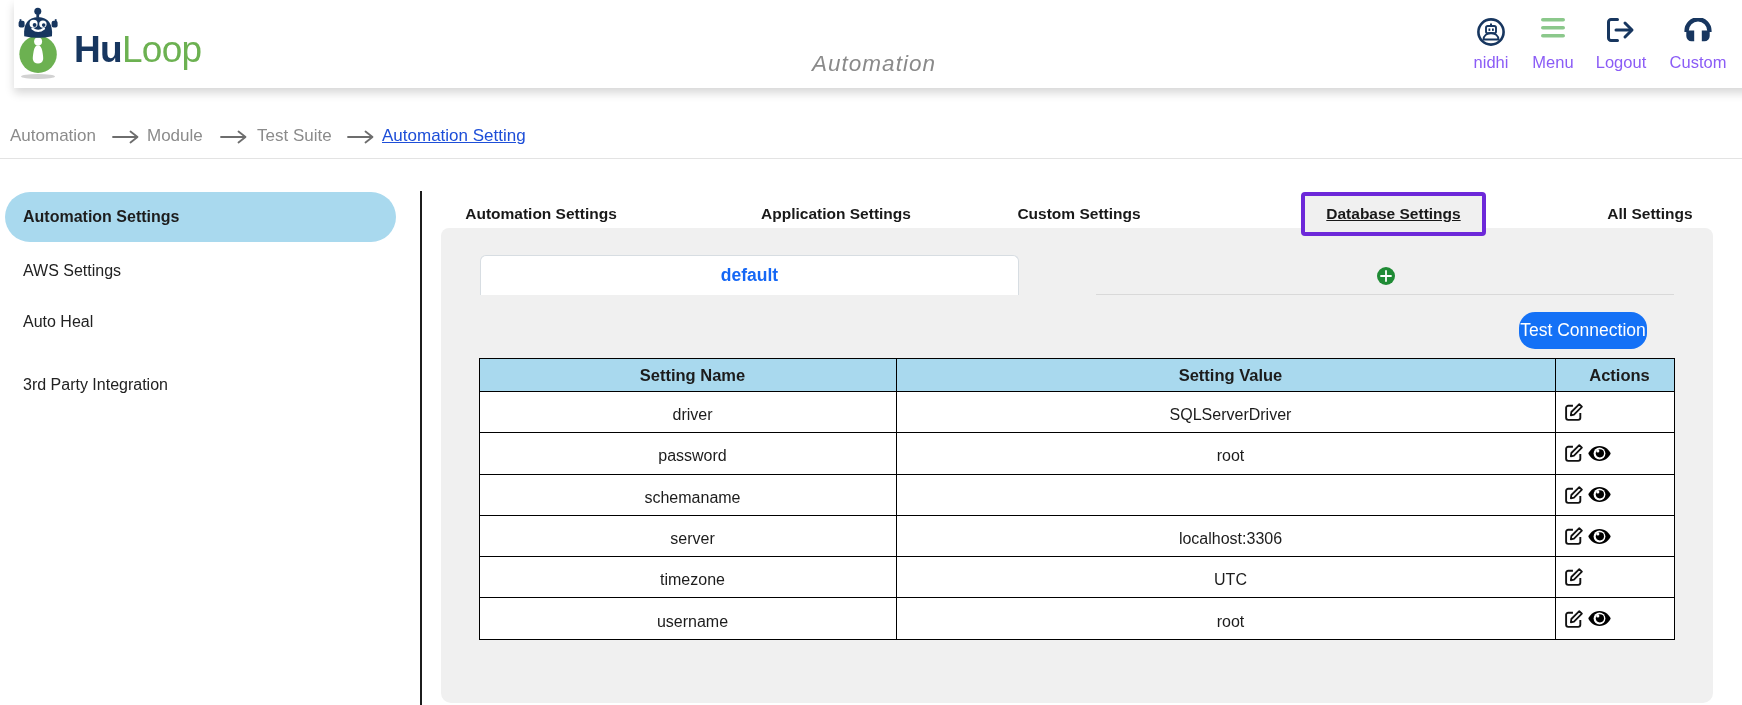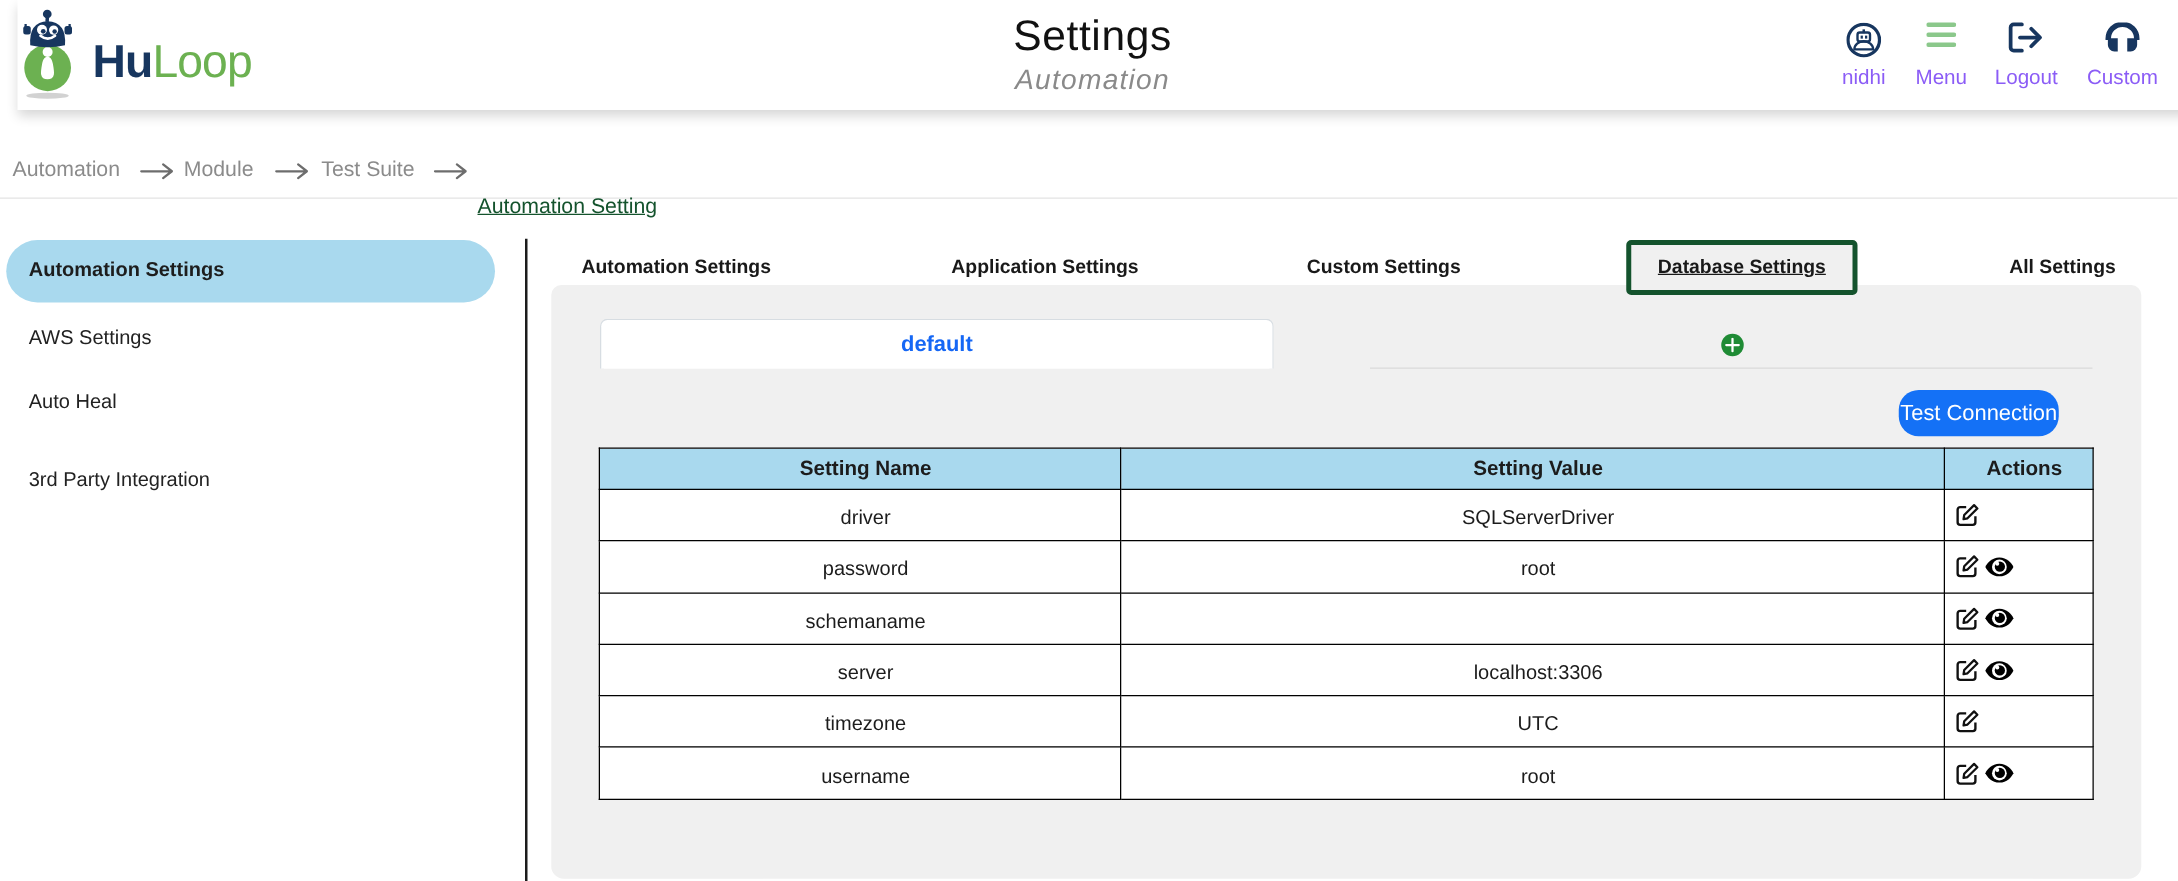--- a/index.html
+++ b/index.html
@@ -6,29 +6,29 @@
   html,body { width:1742px; height:705px; background:#fff; font-family:"Liberation Sans", sans-serif; overflow:hidden; }
   .abs { position:absolute; }
   
   #header { position:absolute; left:14px; top:0; width:1742px; height:88px; background:#fff; box-shadow:0 5px 9px rgba(0,0,0,0.16); z-index:5; }
   #title { position:absolute; left:860px; top:10px; transform:translateX(-50%); font-size:34px; color:#111; letter-spacing:0.5px; }
   #subtitle { position:absolute; left:860px; top:51px; transform:translateX(-50%); font-size:22.5px; font-style:italic; color:#8a8a8a; letter-spacing:1px; }
   .hlabel { position:absolute; font-size:16.5px; color:#8b5cf6; top:53px; white-space:nowrap; transform:translateX(-50%); }
   
   #crumbbar { position:absolute; left:0; top:88px; width:1742px; height:71px; background:#fff; border-bottom:1px solid #e3e3e3; }
   .crumb { position:absolute; top:126px; font-size:17px; color:#8b8b8b; white-space:nowrap; }
-  .crumb.last { color:#14532d; text-decoration:underline;margin-top:29px; }
+  .crumb.last { color:#1d4ed8; text-decoration:underline; }
   .carrow { position:absolute; top:130px; }
   
   #pill { position:absolute; left:5px; top:192px; width:391px; height:50px; border-radius:25px; background:#a9d9ee; display:flex; align-items:center; padding-left:18px; font-size:16px; font-weight:bold; color:#1d1d1d; }
   .sideitem { position:absolute; left:23px; font-size:16px; color:#222; }
   #divider { position:absolute; left:420px; top:191px; width:2px; height:514px; background:#1c1c1c; }
   
   .tab { position:absolute; top:205px; transform:translateX(-50%); font-size:15.5px; font-weight:bold; color:#191919; white-space:nowrap; }
-  #redbox { position:absolute; left:1301px; top:192px; width:185px; height:44px; background:#f0f0f0; border:4px solid #14532d; border-radius:4px; display:flex; align-items:center; justify-content:center; z-index:3; }
+  #redbox { position:absolute; left:1301px; top:192px; width:185px; height:44px; background:#f0f0f0; border:4px solid #6d28d9; border-radius:4px; display:flex; align-items:center; justify-content:center; z-index:3; }
   #redbox span { font-size:15.5px; font-weight:bold; color:#191919; text-decoration:underline; white-space:nowrap; }
   
   #panel { position:absolute; left:441px; top:228px; width:1272px; height:475px; background:#f0f0f0; border-radius:8px 8px 10px 10px; }
   #whitetab { position:absolute; left:39px; top:27px; width:539px; height:40px; background:#fff; border:1px solid #d7dde2; border-bottom:none; border-radius:6px 6px 0 0; display:flex; align-items:center; justify-content:center; font-size:17.5px; font-weight:bold; color:#1567f5; }
   #tabline { position:absolute; left:655px; top:66px; width:578px; height:1px; background:#d9d9d9; }
   #plusbtn { position:absolute; left:936px; top:39px; width:18px; height:18px; border-radius:50%; background:#1f8b35; display:flex; align-items:center; justify-content:center; }
   #testbtn { position:absolute; left:1078px; top:84px; width:128px; height:37px; background:#1471f6; border-radius:16px; display:flex; align-items:center; justify-content:center; color:#fff; font-size:17.5px; }
   
   #tbl { position:absolute; left:38px; top:130px; border-collapse:collapse; table-layout:fixed; }
   #tbl td, #tbl th { border:1.5px solid #000; font-size:16px; color:#1c1c1c; text-align:center; vertical-align:middle; padding:0 0 0 9px; overflow:hidden; }
@@ -61,21 +61,20 @@
     </g>
     <circle cx="19.6" cy="23.8" r="4" fill="#fff"></circle>
     <circle cx="28.9" cy="24.1" r="3.7" fill="#fff"></circle>
     <circle cx="20.6" cy="25" r="1.9" fill="#17365f"></circle>
     <circle cx="29.7" cy="25.1" r="1.8" fill="#17365f"></circle>
     <path d="M18.4 28.6 q5.8 4.6 11.6 0" stroke="#fff" stroke-width="2.2" fill="none" stroke-linecap="round"></path>
 
     <text x="60" y="61.5" font-size="37" letter-spacing="-0.7" font-family="Liberation Sans, sans-serif"><tspan font-weight="bold" fill="#17365f">Hu</tspan><tspan fill="#6cb151">Loop</tspan></text>
   </svg>
 
-  <div id="title">Settings</div>
   <div id="subtitle">Automation</div>
 
   <svg class="abs" style="left:1463px; top:18px;" width="28" height="28" viewBox="0 0 28 28">
     <circle cx="14" cy="14" r="12.6" fill="none" stroke="#17365f" stroke-width="2.6"></circle>
     <rect x="13" y="5.5" width="2" height="3" fill="#17365f"></rect>
     <rect x="9" y="8" width="10" height="7.2" rx="1.8" fill="none" stroke="#17365f" stroke-width="1.9"></rect>
     <rect x="11.5" y="10.5" width="1.8" height="2.4" fill="#17365f"></rect>
     <rect x="15" y="10.5" width="1.8" height="2.4" fill="#17365f"></rect>
     <path d="M6.5 21.5 a7.5 6.5 0 0 1 15 0 z" fill="none" stroke="#17365f" stroke-width="1.9"></path>
   </svg>
@@ -119,21 +118,21 @@
 <span class="crumb last" style="left:382px;">Automation Setting</span>
 
 <div id="pill">Automation Settings</div>
 <div class="sideitem" style="top:262px;">AWS Settings</div>
 <div class="sideitem" style="top:313px;">Auto Heal</div>
 <div class="sideitem" style="top:376px;">3rd Party Integration</div>
 <div id="divider"></div>
 
 <span class="tab" style="left:541px;">Automation Settings</span>
 <span class="tab" style="left:836px;">Application Settings</span>
-<span class="tab" style="left:1107px;text-align:center;">Custom Settings</span>
+<span class="tab" style="left:1079px;text-align:center;">Custom Settings</span>
 <div id="redbox">
     <span>Database Settings</span>
   </div>
 <span class="tab" style="left:1650px;">All Settings</span>
 
 <div id="panel">
   <div id="whitetab">default</div>
   <div id="tabline"></div>
   <div id="plusbtn">
     <svg width="12" height="12" viewBox="0 0 12 12">

